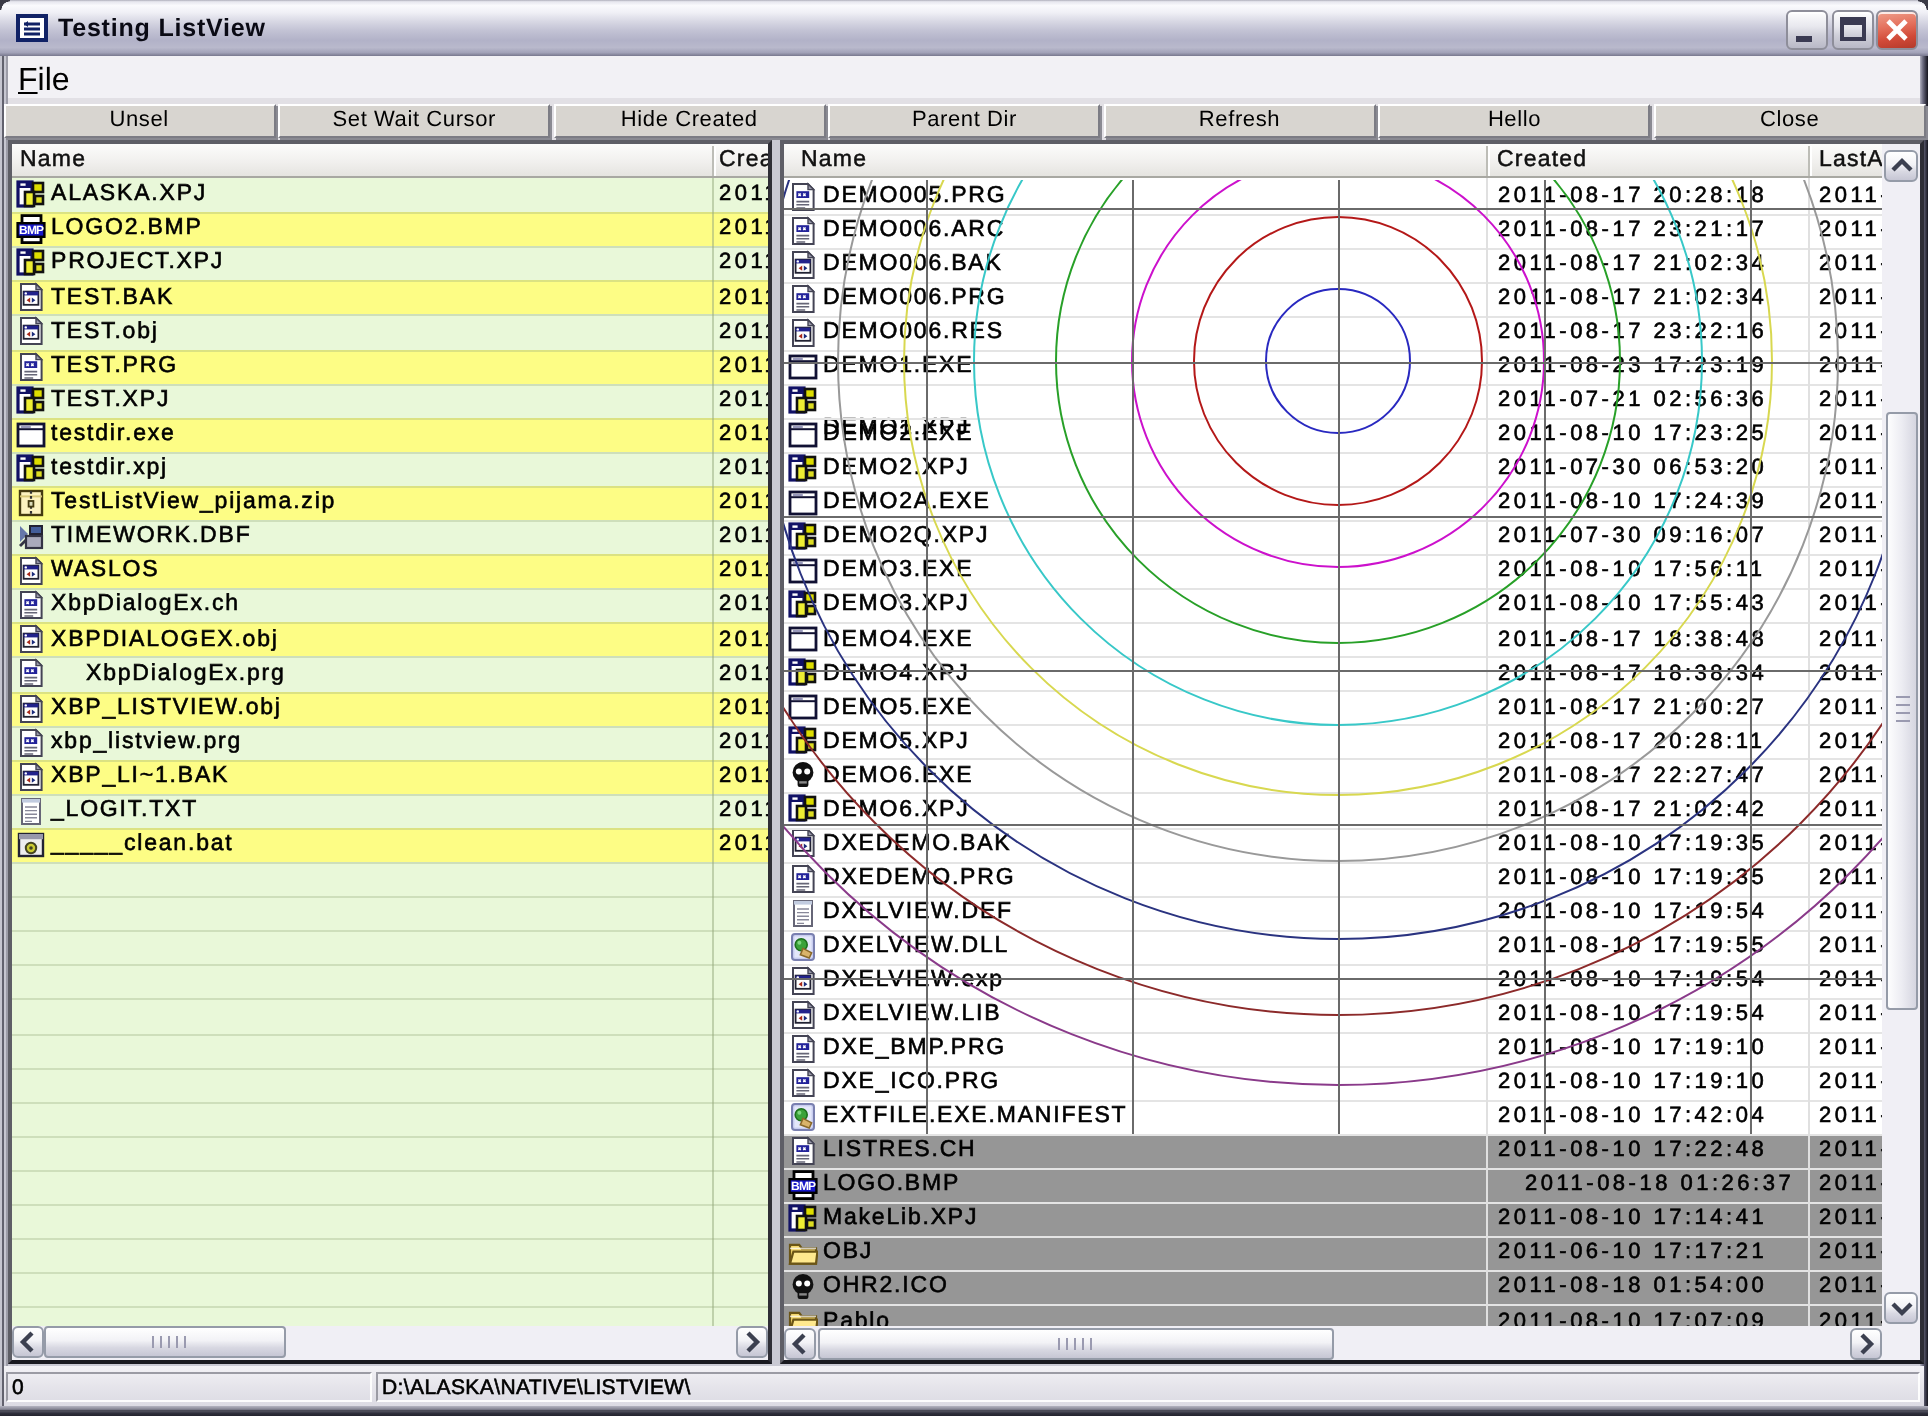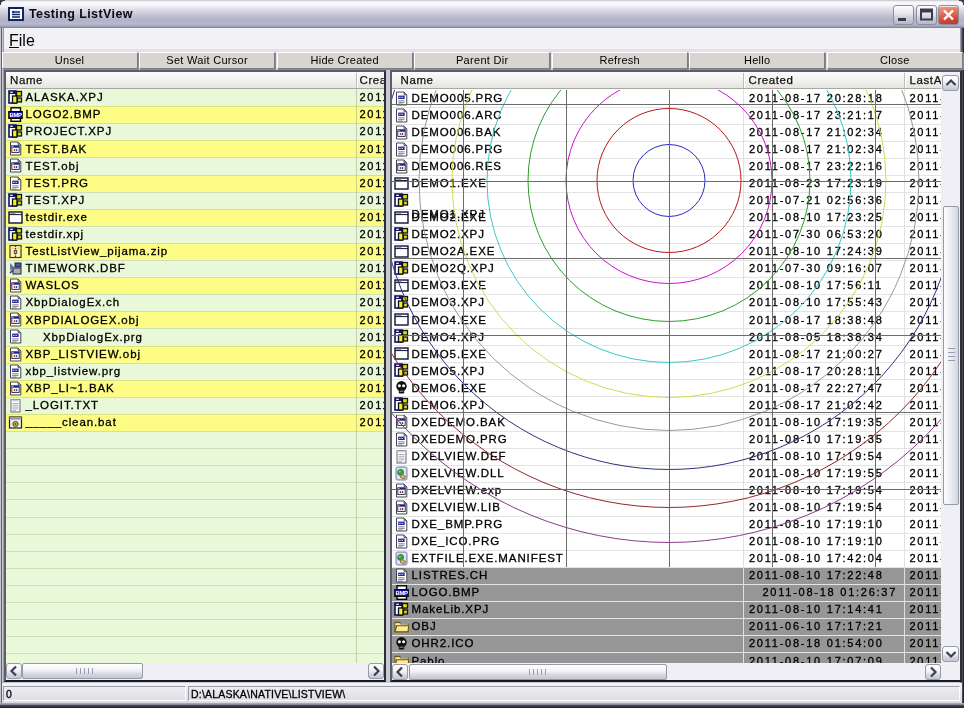--- a/index.html
+++ b/index.html
@@ -453,21 +453,21 @@
 <div class="txt dt" style="left:518px;top:241.5px">2011-08-10 17:19:35</div>
 <div style="position:absolute;left:2.0px;top:257.2px;width:15px;height:15px"><svg width="15" height="15" viewBox="0 0 15 15">
         <rect x="1" y="1" width="7" height="12" fill="#fff" stroke="#116" stroke-width="1.6"></rect>
         <rect x="1" y="1" width="7" height="3" fill="#116"></rect>
         <rect x="2.2" y="1.7" width="2.6" height="1.2" fill="#fff"></rect>
         <rect x="8.5" y="1.5" width="5" height="4.5" fill="#dd0" stroke="#111" stroke-width="1.3"></rect>
         <rect x="4.5" y="6" width="4.5" height="7" fill="#ee3" stroke="#111" stroke-width="1.3"></rect>
         <rect x="9.5" y="8" width="4" height="4" fill="#dd2" stroke="#111" stroke-width="1.3"></rect>
       </svg></div>
 <div class="txt fn" style="left:20px;top:258.5px">DEMO4.XPJ</div>
-<div class="txt dt" style="left:357.5px;top:258.5px">2011-08-05 18:38:34</div>
+<div class="txt dt" style="left:357.5px;top:258.5px">2011-08-17 18:38:34</div>
 <div class="txt dt" style="left:518px;top:258.5px">2011-08-10 17:19:35</div>
 <div style="position:absolute;left:2.0px;top:274.2px;width:15px;height:15px"><svg width="15" height="15" viewBox="0 0 15 15">
         <rect x="1" y="2" width="13" height="11" fill="#fff" stroke="#113" stroke-width="1.4"></rect>
         <path d="M1 4.6h13" stroke="#113" stroke-width="1"></path>
         <rect x="2.4" y="2.9" width="5" height="1.1" fill="#99b"></rect>
       </svg></div>
 <div class="txt fn" style="left:20px;top:275.6px">DEMO5.EXE</div>
 <div class="txt dt" style="left:357.5px;top:275.6px">2011-08-17 21:00:27</div>
 <div class="txt dt" style="left:518px;top:275.6px">2011-08-10 17:19:35</div>
 <div style="position:absolute;left:2.0px;top:291.3px;width:15px;height:15px"><svg width="15" height="15" viewBox="0 0 15 15">

